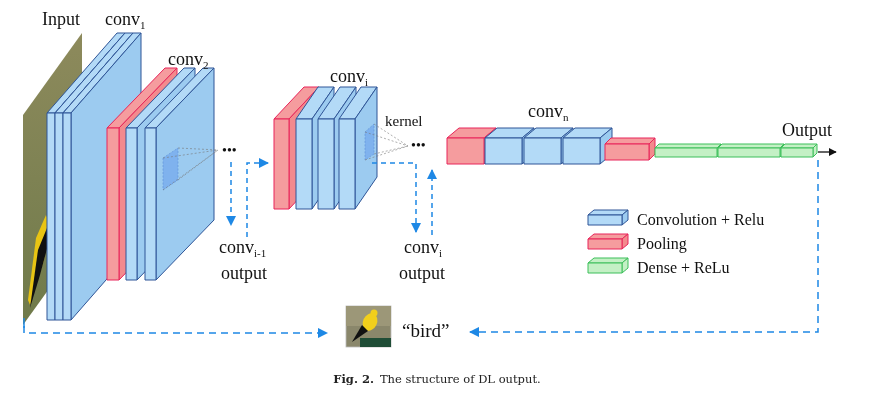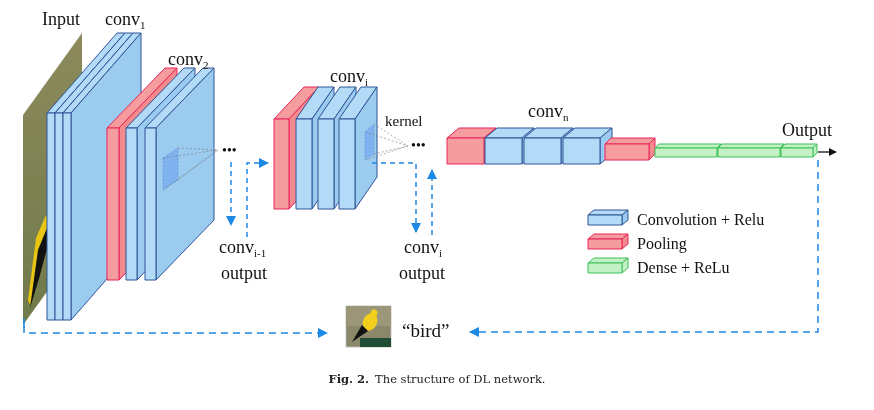--- a/index.html
+++ b/index.html
@@ -202,14 +202,14 @@
       <g>
         <polygon points="588,263 594,258 628,258 622,263" fill="#c4f0c5" stroke="#3cbf5a" stroke-width="1" stroke-linejoin="round"></polygon>
         <polygon points="622,263 628,258 628,268 622,273" fill="#c4f0c5" stroke="#3cbf5a" stroke-width="1" stroke-linejoin="round"></polygon>
         <polygon points="588,263 622,263 622,273 588,273" fill="#c4f0c5" stroke="#3cbf5a" stroke-width="1" stroke-linejoin="round"></polygon>
       </g>
       <text x="637" y="273" font-size="16" class="lbl">Dense + ReLu</text>
     </g>
 </svg>
 
 <div class="caption">
-  <b>Fig. 2.</b><span>The structure of DL network.</span>
+  <b>Fig. 2.</b><span>The structure of DL output.</span>
 </div>
 
 </body></html>

